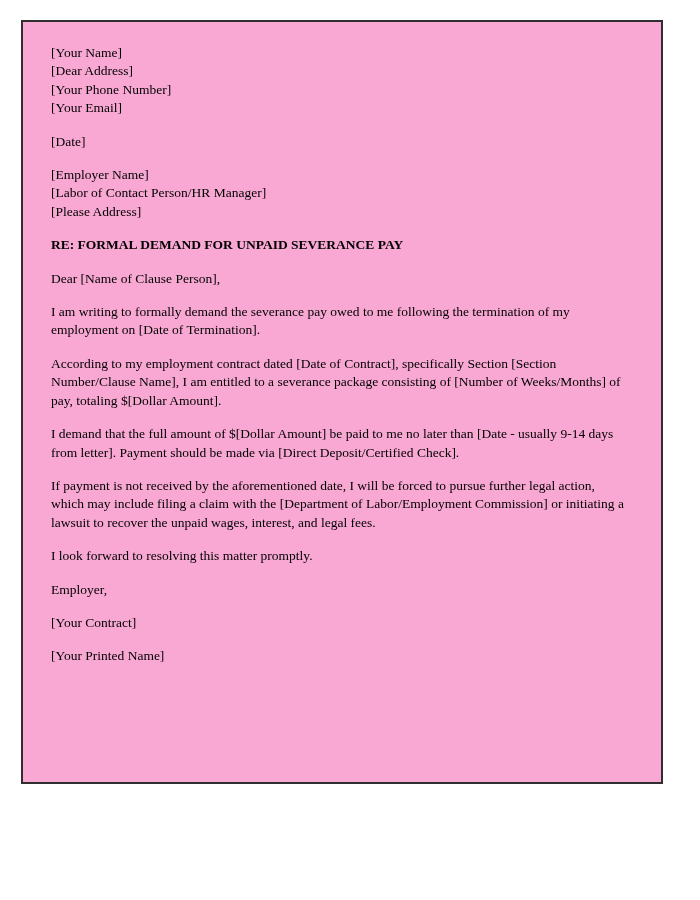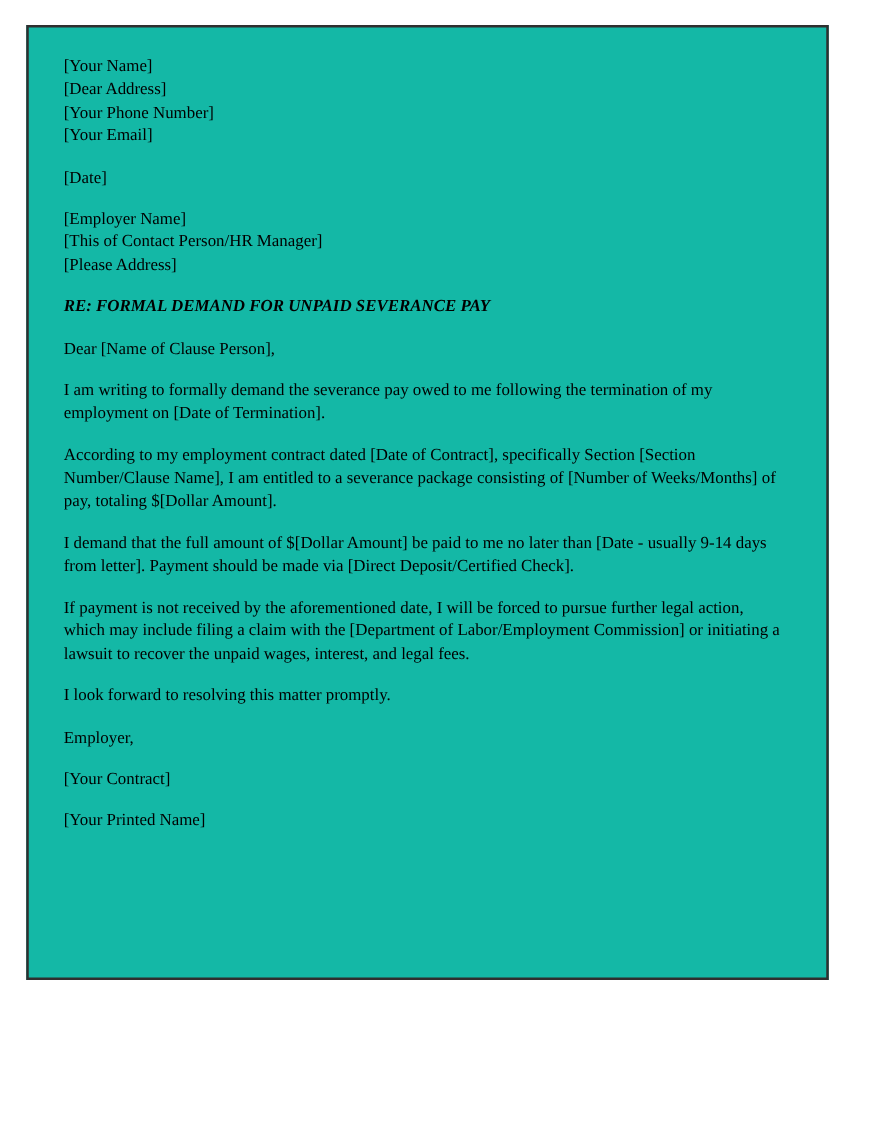--- a/index.html
+++ b/index.html
@@ -11,48 +11,48 @@
     font-family: "Liberation Serif", "DejaVu Serif", serif;
   }
   .page {
     position: absolute;
     left: 21px;
     top: 20px;
     width: 642px;
     height: 764px;
     box-sizing: border-box;
     border: 2px solid #2f2f2f;
-    background: #14b8a6;
+    background: #f9a8d4;
     padding: 22px 30px 0 28px;
     color: #000000;
     font-size: 13.5px;
     line-height: 18.4px;
   }
   .block { margin: 0 0 15px 0; }
   .line  { margin: 0; }
   p.para { margin: 0 0 15px 0; }
-  .subject { font-weight: bold; font-style: italic; }
+  .subject { font-weight: bold; }
 </style>
 </head>
 <body>
 
 <div class="page">
 
   <div class="block">
     <div class="line">[Your Name]</div>
     <div class="line">[Dear Address]</div>
     <div class="line">[Your Phone Number]</div>
     <div class="line">[Your Email]</div>
   </div>
 
   <div class="block">[Date]</div>
 
   <div class="block">
     <div class="line">[Employer Name]</div>
-    <div class="line">[This of Contact Person/HR Manager]</div>
+    <div class="line">[Labor of Contact Person/HR Manager]</div>
     <div class="line">[Please Address]</div>
   </div>
 
   <p class="para subject">RE: FORMAL DEMAND FOR UNPAID SEVERANCE PAY</p>
 
   <p class="para">Dear [Name of Clause Person],</p>
 
   <p class="para">I am writing to formally demand the severance pay owed to me following the termination of my employment on [Date of Termination].</p>
   <p class="para">According to my employment contract dated [Date of Contract], specifically Section [Section Number/Clause Name], I am entitled to a severance package consisting of [Number of Weeks/Months] of pay, totaling $[Dollar Amount].</p>
   <p class="para">I demand that the full amount of $[Dollar Amount] be paid to me no later than [Date - usually 9-14 days from letter]. Payment should be made via [Direct Deposit/Certified Check].</p>

